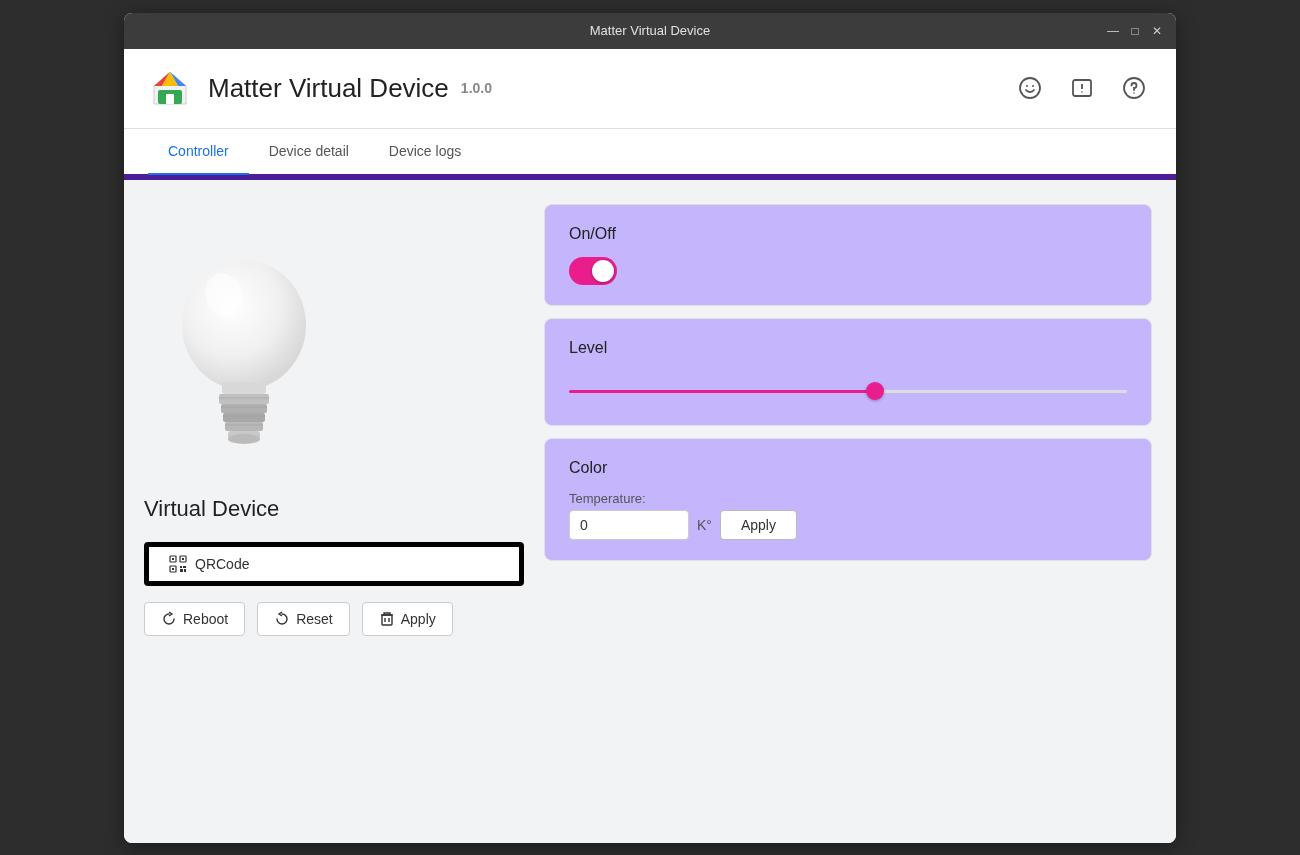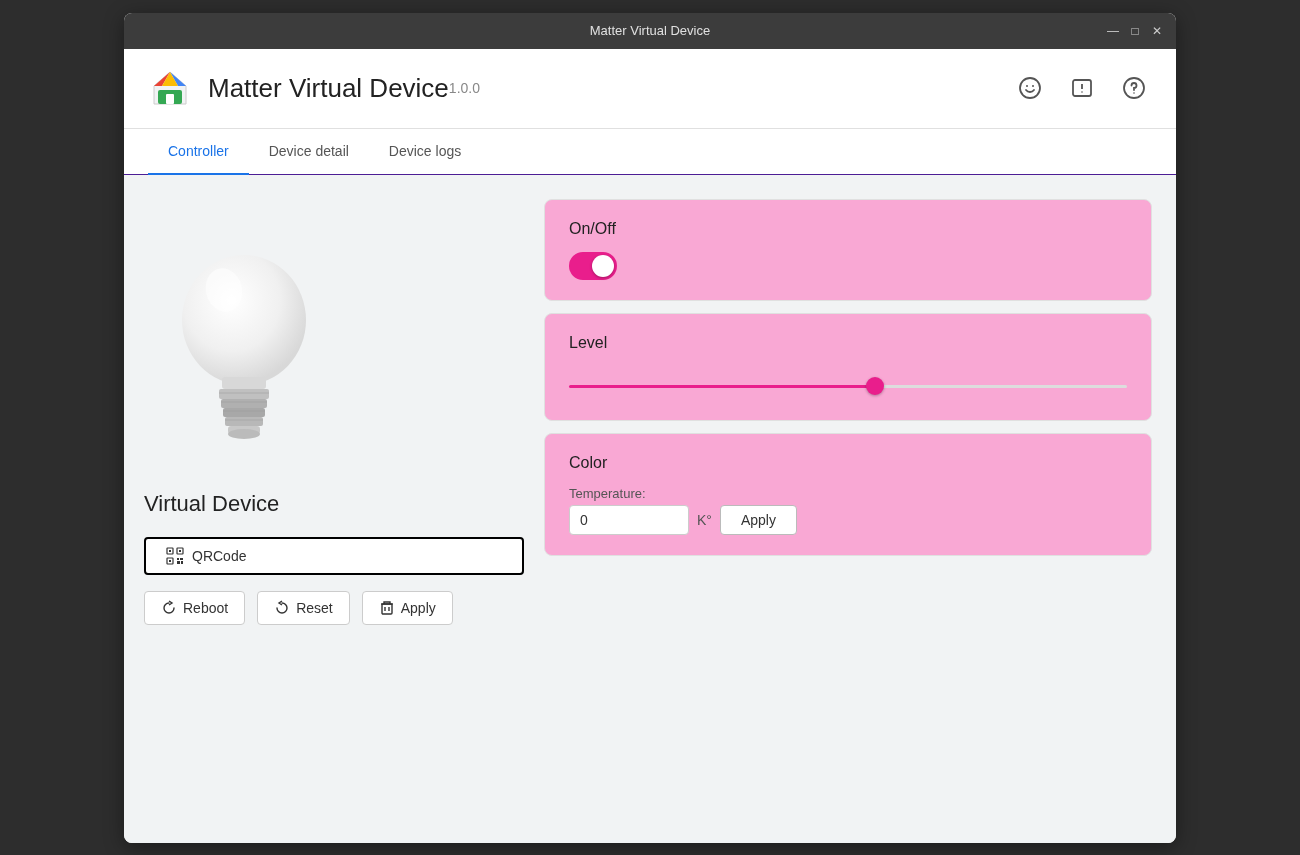--- a/index.html
+++ b/index.html
@@ -75,22 +75,22 @@
       flex-shrink: 0;
     }
     .app-title-text {
       font-size: 26px;
       font-weight: 400;
       color: #222;
     }
     .app-version {
       font-size: 14px;
       color: #888;
-      margin-left: 0;
-      font-weight: 400;
+      margin-left: 12px;
+      font-weight: 700;
       text-align: center;
     }
     .header-icons {
       margin-left: auto;
       display: flex;
       gap: 16px;
       align-items: center;
     }
     .header-icon-btn {
       width: 36px;
@@ -103,21 +103,21 @@
       background: none;
       border: none;
       color: #555;
       font-size: 22px;
     }
 
     
     .tabs {
       display: flex;
       background: #ffffff;
-      border-bottom: 1px solid #4c1d95;
+      border-bottom: 6px solid #4c1d95;
       padding: 0 24px;
       flex-shrink: 0;
     }
     .tab {
       padding: 14px 20px;
       font-size: 14px;
       color: #555;
       cursor: pointer;
       border-bottom: 2px solid transparent;
       margin-bottom: -1px;
@@ -158,21 +158,21 @@
       font-weight: 500;
       color: #222;
       margin-top: 16px;
       margin-bottom: 20px;
     }
     .qrcode-btn {
       display: flex;
       align-items: center;
       gap: 8px;
       padding: 8px 20px;
-      border: 2px solid #000000;
+      border: 5px solid #000000;
       border-radius: 4px;
       background: #fff;
       font-size: 14px;
       color: #333;
       cursor: pointer;
       margin-bottom: 16px;
     }
     .action-buttons {
       display: flex;
       gap: 12px;
@@ -194,21 +194,21 @@
     .right-panel {
       flex: 1;
       padding: 24px 24px 24px 0;
       display: flex;
       flex-direction: column;
       gap: 0;
       overflow-y: auto;
     }
 
     .control-card {
-      background: #f9a8d4;
+      background: #c4b5fd;
       border: 1px solid #e0e0e0;
       border-radius: 8px;
       padding: 20px 24px;
       margin-bottom: 12px;
     }
     .control-card-title {
       font-size: 16px;
       font-weight: 500;
       color: #222;
       margin-bottom: 14px;

